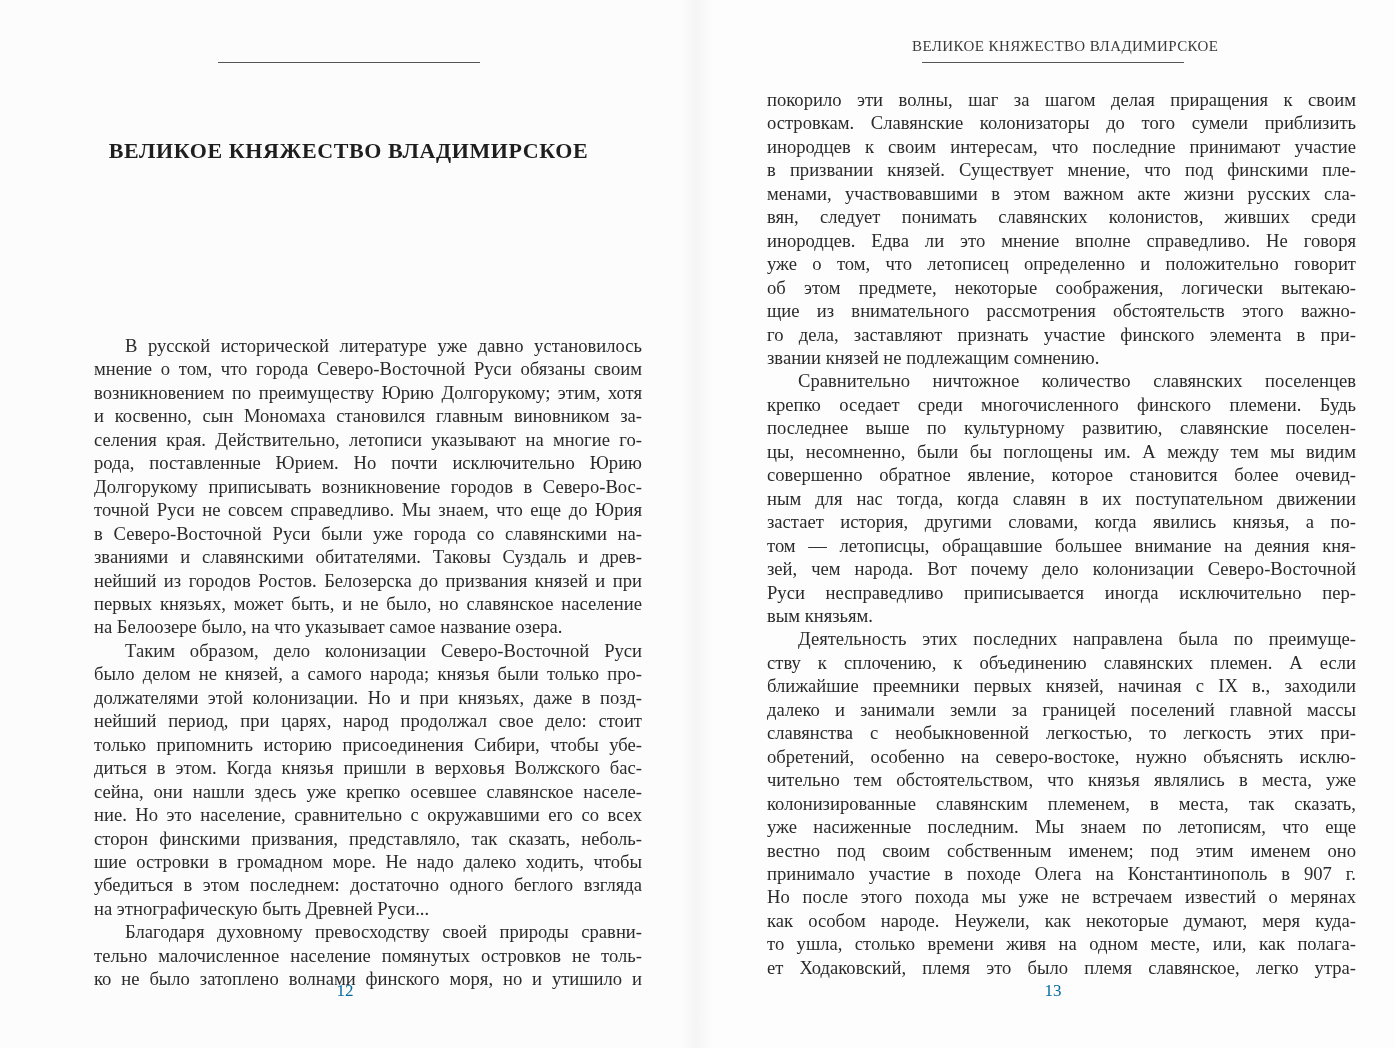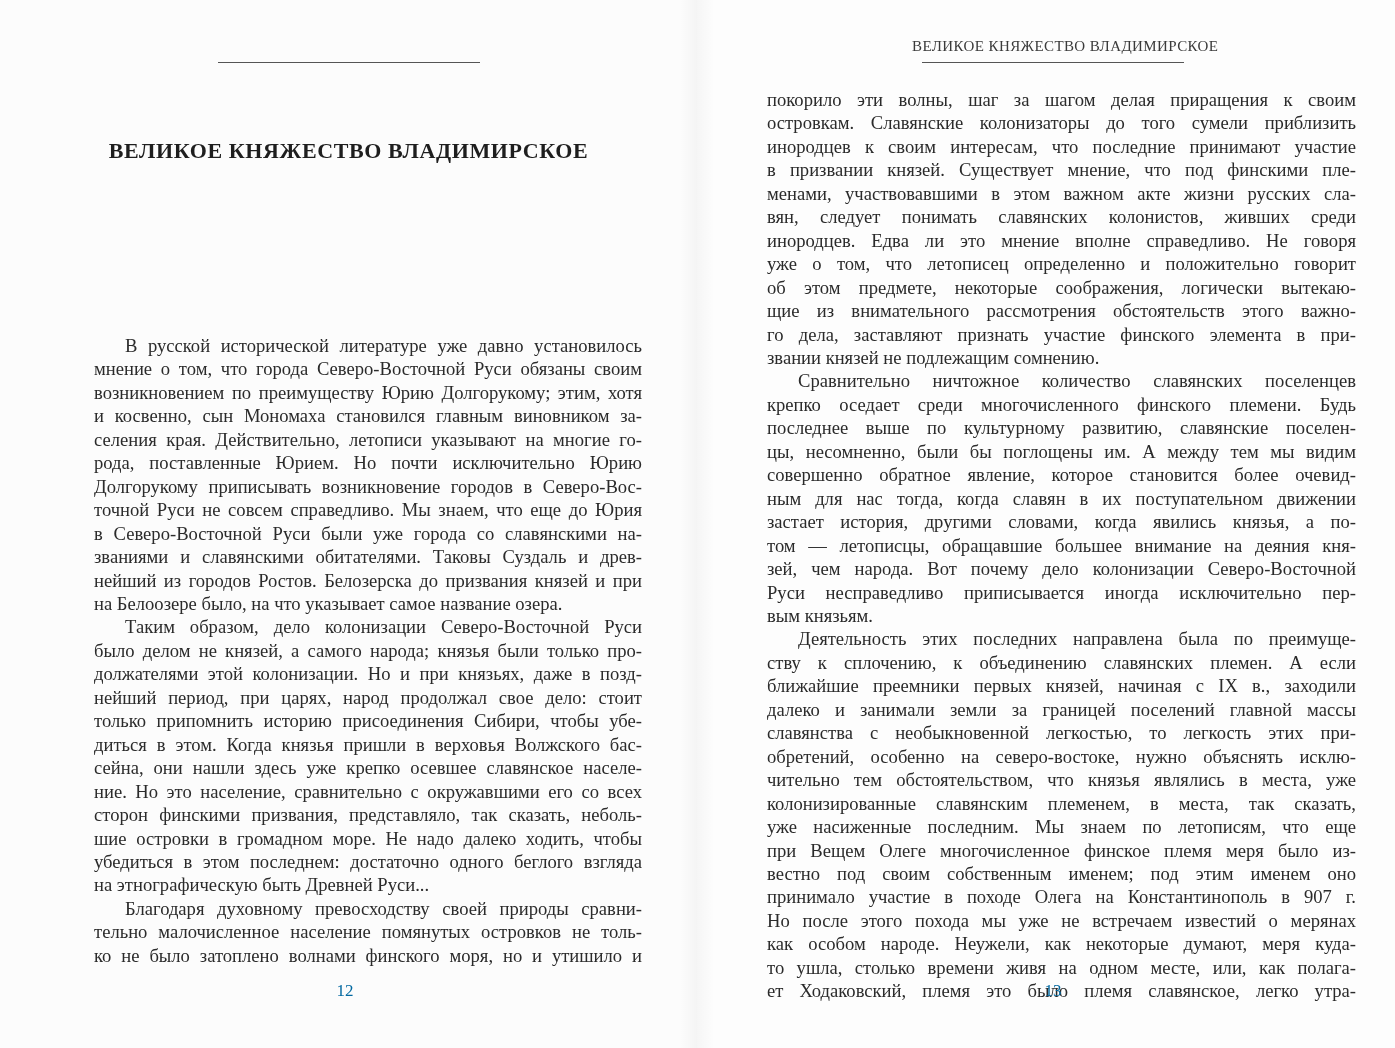--- a/index.html
+++ b/index.html
@@ -58,20 +58,21 @@
       <span class="line" style="white-space: normal;">мнение о том, что города Северо-Восточной Руси обязаны своим</span>
       <span class="line" style="white-space: normal;">возникновением по преимуществу Юрию Долгорукому; этим, хотя</span>
       <span class="line" style="white-space: normal;">и косвенно, сын Мономаха становился главным виновником за-</span>
       <span class="line" style="white-space: normal;">селения края. Действительно, летописи указывают на многие го-</span>
       <span class="line" style="white-space: normal;">рода, поставленные Юрием. Но почти исключительно Юрию</span>
       <span class="line" style="white-space: normal;">Долгорукому приписывать возникновение городов в Северо-Вос-</span>
       <span class="line" style="white-space: normal;">точной Руси не совсем справедливо. Мы знаем, что еще до Юрия</span>
       <span class="line" style="white-space: normal;">в Северо-Восточной Руси были уже города со славянскими на-</span>
       <span class="line" style="white-space: normal;">званиями и славянскими обитателями. Таковы Суздаль и древ-</span>
       <span class="line" style="white-space: normal;">нейший из городов Ростов. Белозерска до призвания князей и при</span>
+      <span class="line" style="white-space: normal;">первых князьях, может быть, и не было, но славянское население</span>
       <span class="line last" style="white-space: normal;">на Белоозере было, на что указывает самое название озера.</span>
       <span class="line indent" style="white-space: normal;">Таким образом, дело колонизации Северо-Восточной Руси</span>
       <span class="line" style="white-space: normal;">было делом не князей, а самого народа; князья были только про-</span>
       <span class="line" style="white-space: normal;">должателями этой колонизации. Но и при князьях, даже в позд-</span>
       <span class="line" style="white-space: normal;">нейший период, при царях, народ продолжал свое дело: стоит</span>
       <span class="line" style="white-space: normal;">только припомнить историю присоединения Сибири, чтобы убе-</span>
       <span class="line" style="white-space: normal;">диться в этом. Когда князья пришли в верховья Волжского бас-</span>
       <span class="line" style="white-space: normal;">сейна, они нашли здесь уже крепко осевшее славянское населе-</span>
       <span class="line" style="white-space: normal;">ние. Но это население, сравнительно с окружавшими его со всех</span>
       <span class="line" style="white-space: normal;">сторон финскими призвания, представляло, так сказать, неболь-</span>
@@ -114,21 +115,20 @@
       <span class="line last" style="white-space: normal;">вым князьям.</span>
       <span class="line indent" style="white-space: normal;">Деятельность этих последних направлена была по преимуще-</span>
       <span class="line" style="white-space: normal;">ству к сплочению, к объединению славянских племен. А если</span>
       <span class="line" style="white-space: normal;">ближайшие преемники первых князей, начиная с IX в., заходили</span>
       <span class="line" style="white-space: normal;">далеко и занимали земли за границей поселений главной массы</span>
       <span class="line" style="white-space: normal;">славянства с необыкновенной легкостью, то легкость этих при-</span>
       <span class="line" style="white-space: normal;">обретений, особенно на северо-востоке, нужно объяснять исклю-</span>
       <span class="line" style="white-space: normal;">чительно тем обстоятельством, что князья являлись в места, уже</span>
       <span class="line" style="white-space: normal;">колонизированные славянским племенем, в места, так сказать,</span>
       <span class="line" style="white-space: normal;">уже насиженные последним. Мы знаем по летописям, что еще</span>
-      <span class="line" style="white-space: normal;">при Вещем Олеге многочисленное финское племя меря было из-</span>
       <span class="line" style="white-space: normal;">вестно под своим собственным именем; под этим именем оно</span>
       <span class="line" style="white-space: normal;">принимало участие в походе Олега на Константинополь в 907 г.</span>
       <span class="line" style="white-space: normal;">Но после этого похода мы уже не встречаем известий о мерянах</span>
       <span class="line" style="white-space: normal;">как особом народе. Неужели, как некоторые думают, меря куда-</span>
       <span class="line" style="white-space: normal;">то ушла, столько времени живя на одном месте, или, как полага-</span>
       <span class="line" style="white-space: normal;">ет Ходаковский, племя это было племя славянское, легко утра-</span>
     </div>
   <div class="page-number">13</div>
 </div>
 

